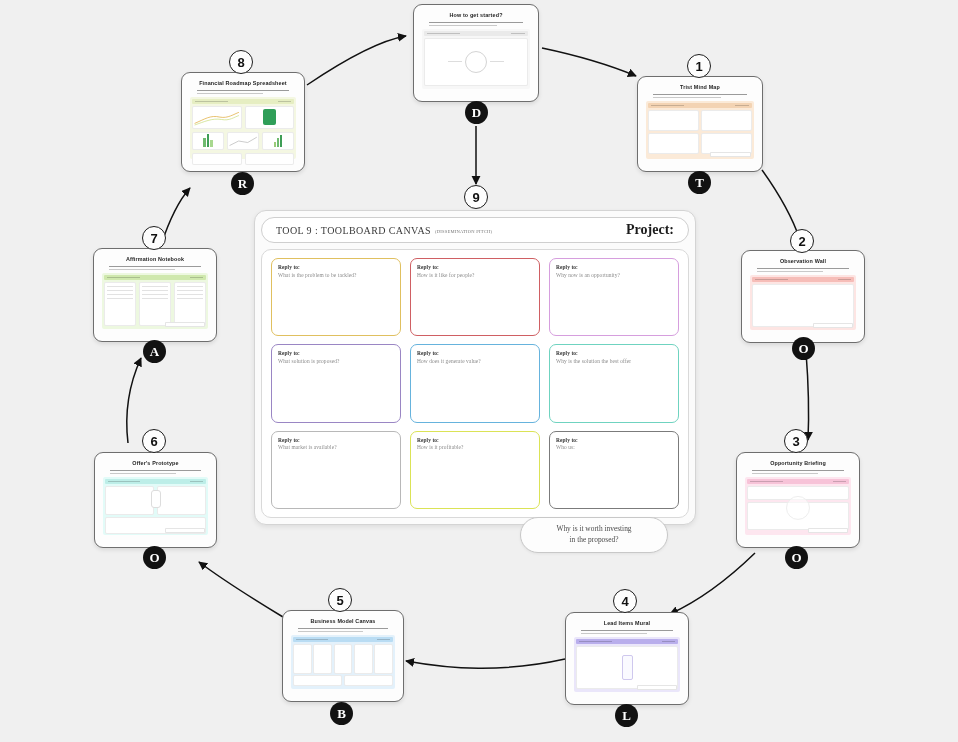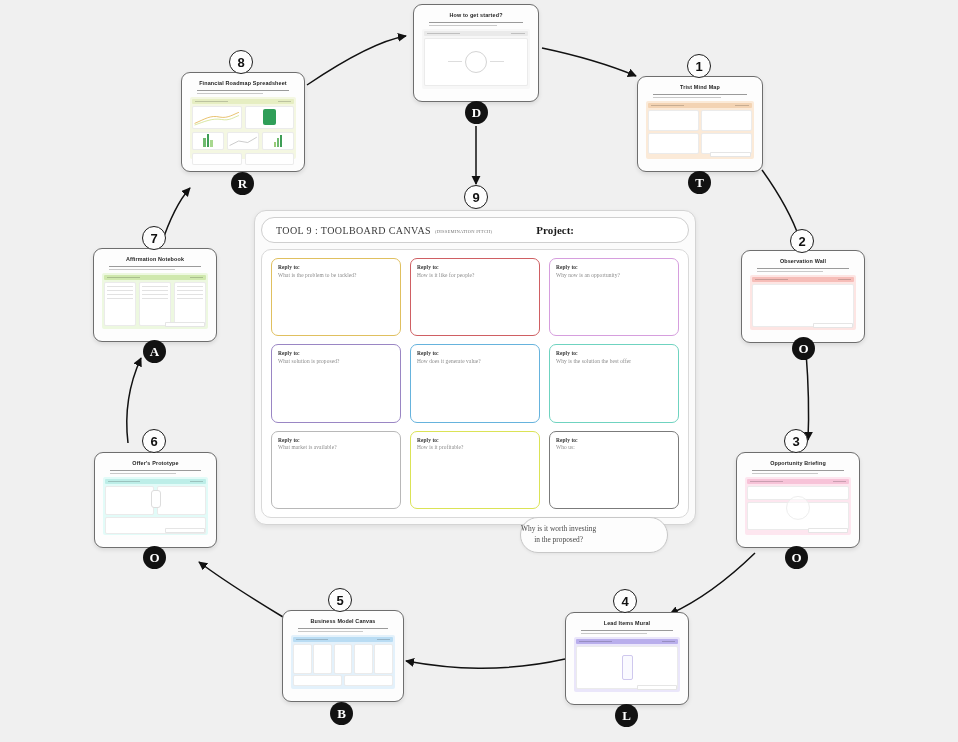--- a/index.html
+++ b/index.html
@@ -112,22 +112,22 @@
     font-family: "Liberation Serif", serif;
     font-size: 10px; color: #3a3a3a; letter-spacing: .4px;
   }
   #canvas-header .t2 {
     font-family: "Liberation Serif", serif;
     font-size: 4.6px; color: #777; letter-spacing: .2px; margin-left: 4px;
     position: relative; top: 1px;
   }
   #canvas-header .t3 {
     font-family: "Liberation Serif", serif;
-    font-weight: bold; font-size: 11px; color: #1c1c1c;
-    margin-left: auto; margin-right: 100px;
+    font-weight: bold; font-size: 14px; color: #1c1c1c;
+    margin-left: auto; 
   }
   #canvas-inner {
     background: #fff;
     border: 1px solid #d9d9d9;
     border-radius: 10px;
     padding: 8px 9px;
     height: 269px;
   }
   #cells {
     display: grid;
@@ -151,21 +151,21 @@
     font-family: "Liberation Serif", serif;
     font-size: 5.4px; color: #8a8a8a; margin-top: 1.5px;
     letter-spacing: .1px;
   }
   #why {
     position: absolute; left: 265px; top: 306px;
     width: 148px; height: 36px;
     background: #fdfdfd;
     border: 1px solid #c8c8c8;
     border-radius: 18px;
-    display: flex; align-items: center; justify-content: flex-start;
+    display: flex; align-items: center; justify-content: center;
     text-align: center;
     font-family: "Liberation Serif", serif;
     font-size: 7.4px; color: #4a4a4a; line-height: 1.45;
     box-shadow: 0 1px 3px rgba(0,0,0,.06);
   }
 </style>
 </head>
 <body>
 
 <div id="stage">

